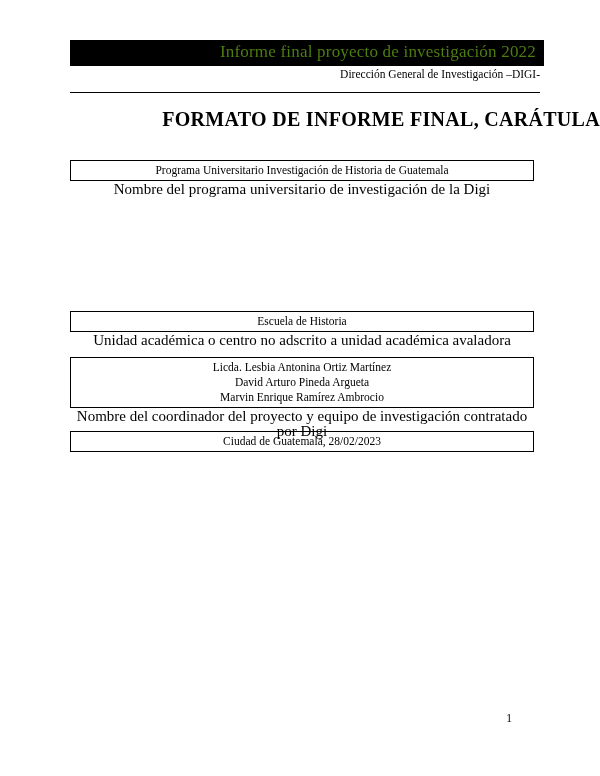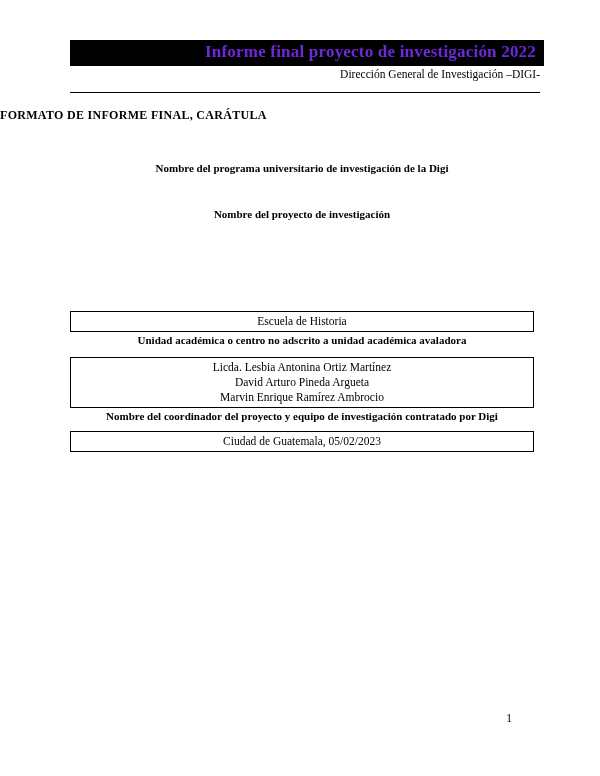--- a/index.html
+++ b/index.html
@@ -24,64 +24,63 @@
     width: 474px;
     height: 26px;
     background: #000000;
   }
   .header-title {
     position: absolute;
     left: 70px;
     top: 42px;
     width: 466px;
     text-align: right;
-    color: #6d28d9;
-    font-weight: bold;
+    color: #4d7c0f;
+    font-weight: normal;
     font-size: 17px;
     letter-spacing: 0.2px;
   }
   .header-sub {
     position: absolute;
     left: 70px;
     top: 68px;
     width: 470px;
     text-align: right;
     font-size: 11.5px;
     border-bottom: 1.5px solid #000;
     padding-bottom: 12px;
   }
   .doc-title {
     position: absolute;
     left: 0;
     top: 108px;
     width: 600px;
-    text-align: left;
-    font-size: 12px;
+    text-align: right;
+    font-size: 20px;
     font-weight: bold;
     letter-spacing: 0.3px;
   }
   .field {
     position: absolute;
     left: 70px;
     width: 464px;
   }
   .field .box {
     border: 1px solid #000000;
     text-align: center;
     font-size: 11.5px;
     line-height: 15px;
     padding: 2px 6px;
     box-sizing: border-box;
   }
   .field .caption {
     text-align: center;
-    font-size: 11px;
+    font-size: 15px;
     line-height: 15px;
     padding-top: 1px;
-    font-weight: bold;
   }
   .f1 { top: 160px; }
   .f2 { top: 206px; }
   .f3 { top: 265px; }
   .f4 { top: 311px; }
   .f5 { top: 357px; }
   .f6 { top: 431px; }
   .page-number {
     position: absolute;
     left: 0;
@@ -96,39 +95,39 @@
 
 <div class="page">
 
   <div class="header-band"></div>
   <div class="header-title">Informe final proyecto de investigación 2022</div>
   <div class="header-sub">Dirección General de Investigación –DIGI-</div>
 
   <div class="doc-title">FORMATO DE INFORME FINAL, CARÁTULA</div>
 
   <div class="field f1">
+    <div class="box">Programa Universitario Investigación de Historia de Guatemala</div>
     <div class="caption">Nombre del programa universitario de investigación de la Digi</div>
   </div>
 
   <div class="field f2">
-    <div class="caption">Nombre del proyecto de investigación</div>
   </div>
 
 
   <div class="field f4">
     <div class="box">Escuela de Historia</div>
     <div class="caption">Unidad académica o centro no adscrito a unidad académica avaladora</div>
   </div>
 
   <div class="field f5">
     <div class="box" style="white-space: pre-line;">Licda. Lesbia Antonina Ortiz Martínez
 David Arturo Pineda Argueta
 Marvin Enrique Ramírez Ambrocio</div>
     <div class="caption">Nombre del coordinador del proyecto y equipo de investigación contratado por Digi</div>
   </div>
 
   <div class="field f6">
-    <div class="box">Ciudad de Guatemala, 05/02/2023</div>
+    <div class="box">Ciudad de Guatemala, 28/02/2023</div>
   </div>
 
   <div class="page-number">1</div>
 
 </div>
 
 </body></html>

